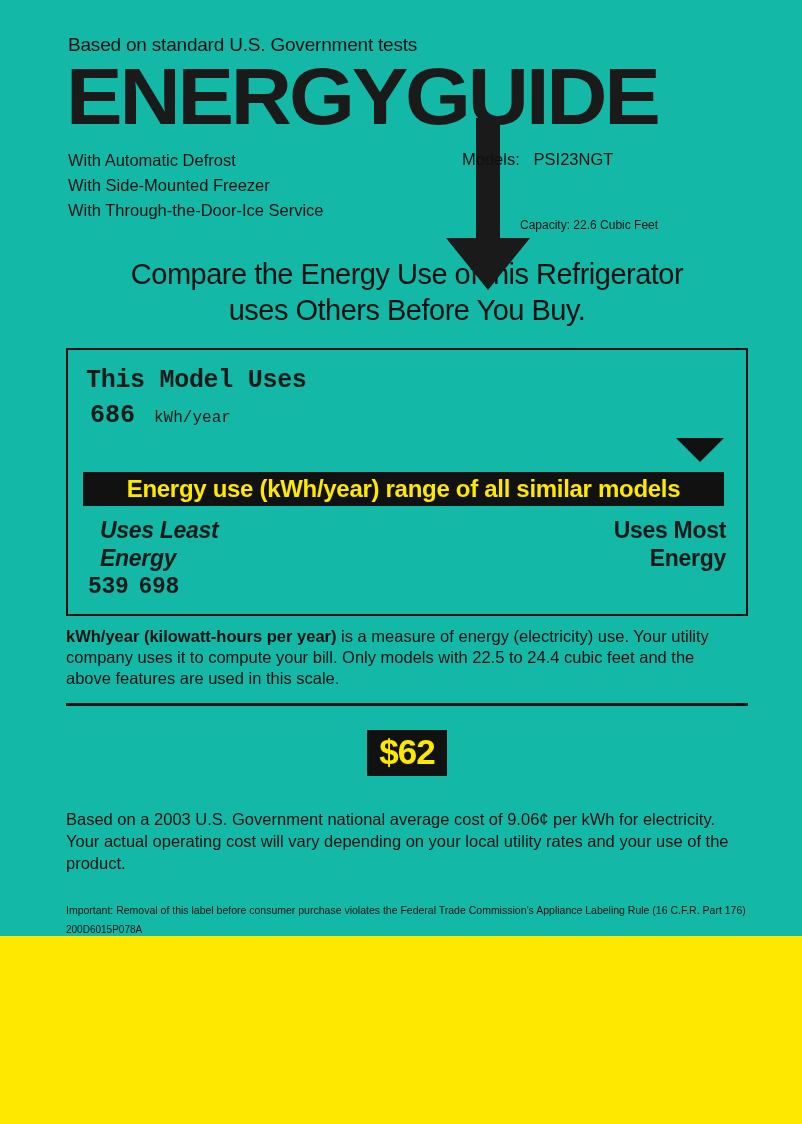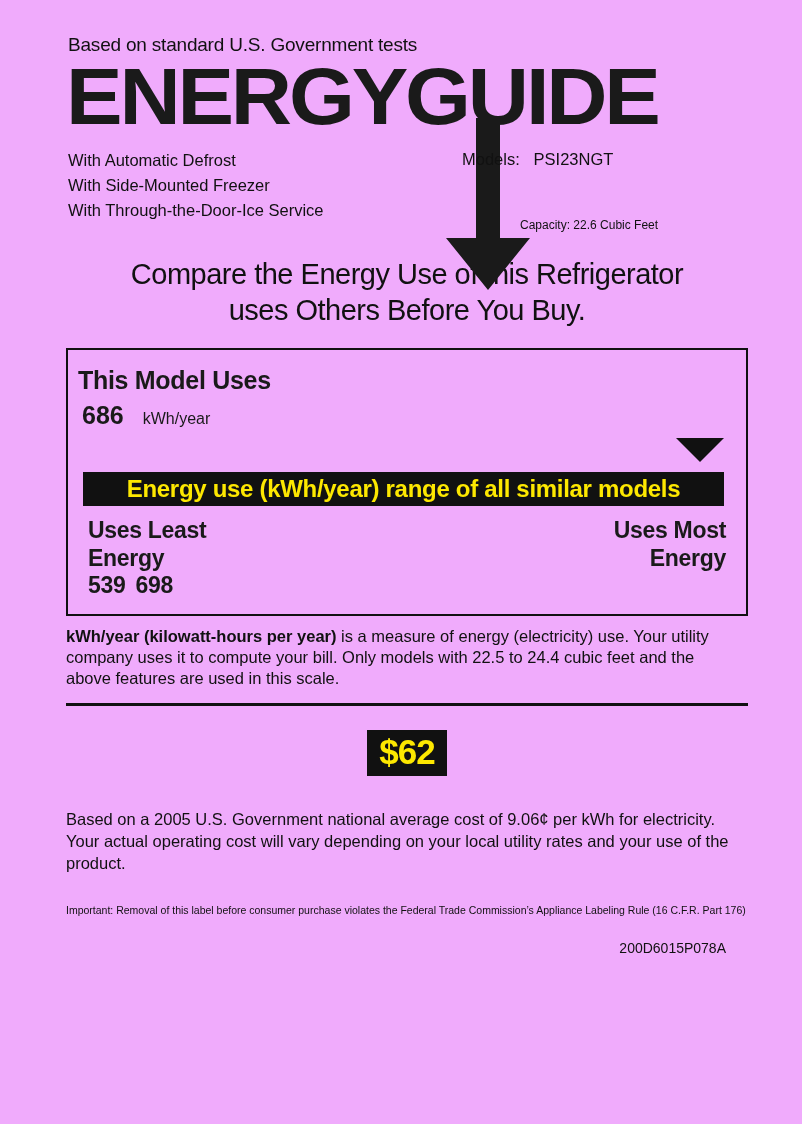--- a/index.html
+++ b/index.html
@@ -10,22 +10,22 @@
     width: 802px;
     height: 1124px;
     background: #FFE800;
     font-family: "Liberation Sans", sans-serif;
     color: #1a1a1a;
     overflow: hidden;
   }
   .label {
     position: relative;
     width: 802px;
-    height: 1124px;
-    background: #f0abfc;
+    height: 936px;
+    background: #14b8a6;
   }
   .inner {
     position: absolute;
     left: 66px;
     top: 34px;
     width: 682px;
   }
 
   
   .topline {
@@ -97,21 +97,21 @@
   }
 
   
   .box {
     position: relative;
     margin-top: 20px;
     border: 2.5px solid #111;
     height: 268px;
     box-sizing: border-box;
   }
-  .box-pad { padding: 16px 18px 0 10px; }
+  .box-pad { padding: 16px 18px 0 18px; font-family: Liberation Mono, monospace; }
 
   .this-model {
     font-size: 25px;
     font-weight: bold;
     letter-spacing: -0.3px;
     margin: 0 0 6px 0;
   }
   .usage-line {
     margin: 0 0 0 4px;
   }
@@ -146,46 +146,47 @@
     font-size: 24px;
     font-weight: bold;
     letter-spacing: -0.3px;
     display: flex;
     align-items: center;
     justify-content: center;
   }
 
   .uses-least {
     position: absolute;
-    left: 20px;
+    left: 32px;
     top: 166px;
     font-size: 23px;
     font-weight: bold;
     line-height: 28px;
     letter-spacing: -0.3px;
+    font-style: italic;
   }
   .uses-most {
     position: absolute;
     right: 20px;
     top: 166px;
     text-align: right;
     font-size: 23px;
     font-weight: bold;
     line-height: 28px;
     letter-spacing: -0.3px;
   }
   .range-values {
     position: absolute;
     left: 20px;
     top: 222px;
     font-size: 23px;
     font-weight: bold;
     letter-spacing: -0.3px;
   }
-  .range-values span { margin-right: 10px; }
+  .range-values span { margin-right: 10px; font-family: Liberation Mono, monospace; }
 
   
   .explain {
     margin-top: 10px;
     font-size: 16.5px;
     line-height: 21px;
     color: #111;
     width: 676px;
   }
   .explain b { font-weight: bold; }
@@ -226,24 +227,23 @@
     color: #111;
     width: 672px;
   }
 
   .fineprint {
     margin-top: 30px;
     font-size: 10.5px;
     color: #111;
   }
   .partno {
-    margin-top: 24px;
-    text-align: right;
+    margin-top: 8px;
     padding-right: 22px;
-    font-size: 14px;
+    font-size: 10px;
     color: #111;
   }
 </style>
 </head>
 <body>
 
 <div class="label">
   <div class="inner">
 
     <div class="topline">Based on standard U.S. Government tests</div>
@@ -304,19 +304,19 @@
       <b>kWh/year (kilowatt-hours per year)</b><span> is a measure of energy (electricity) use. Your utility company uses it to compute your bill. Only models with 22.5 to 24.4 cubic feet and the above features are used in this scale.</span>
     </div>
 
     <hr class="rule">
 
 
     <div class="price-wrap">
       <span class="price">$62</span>
     </div>
 
-    <div class="basis">Based on a 2005 U.S. Government national average cost of 9.06¢ per kWh for electricity. Your actual operating cost will vary depending on your local utility rates and your use of the product.</div>
+    <div class="basis">Based on a 2003 U.S. Government national average cost of 9.06¢ per kWh for electricity. Your actual operating cost will vary depending on your local utility rates and your use of the product.</div>
 
     <div class="fineprint">Important: Removal of this label before consumer purchase violates the Federal Trade Commission’s Appliance Labeling Rule (16 C.F.R. Part 176)</div>
     <div class="partno">200D6015P078A</div>
 
   </div>
 </div>
 
 </body></html>

